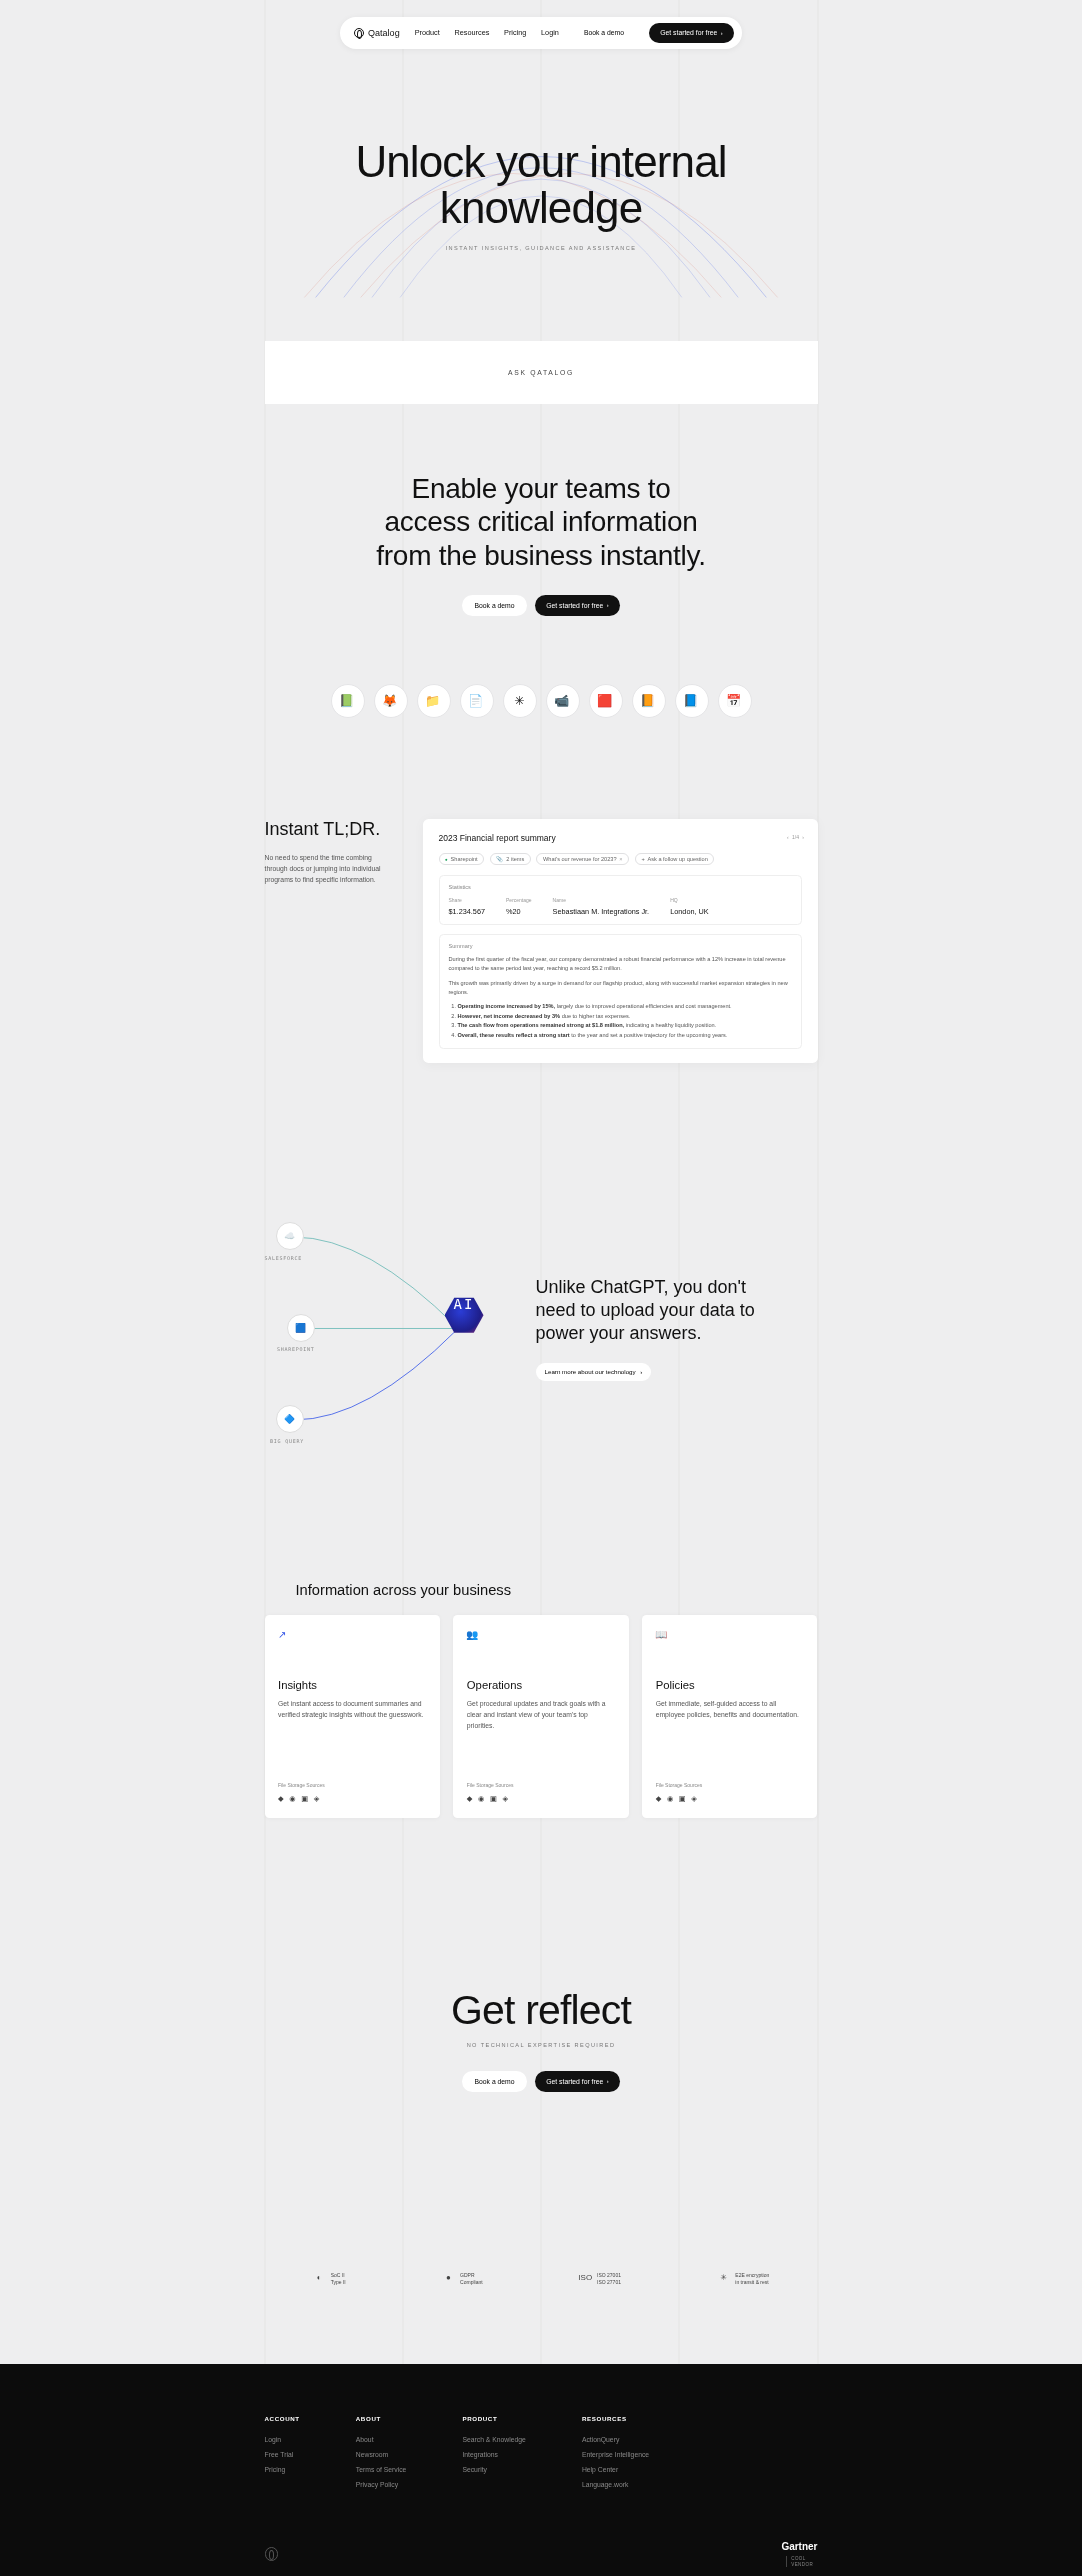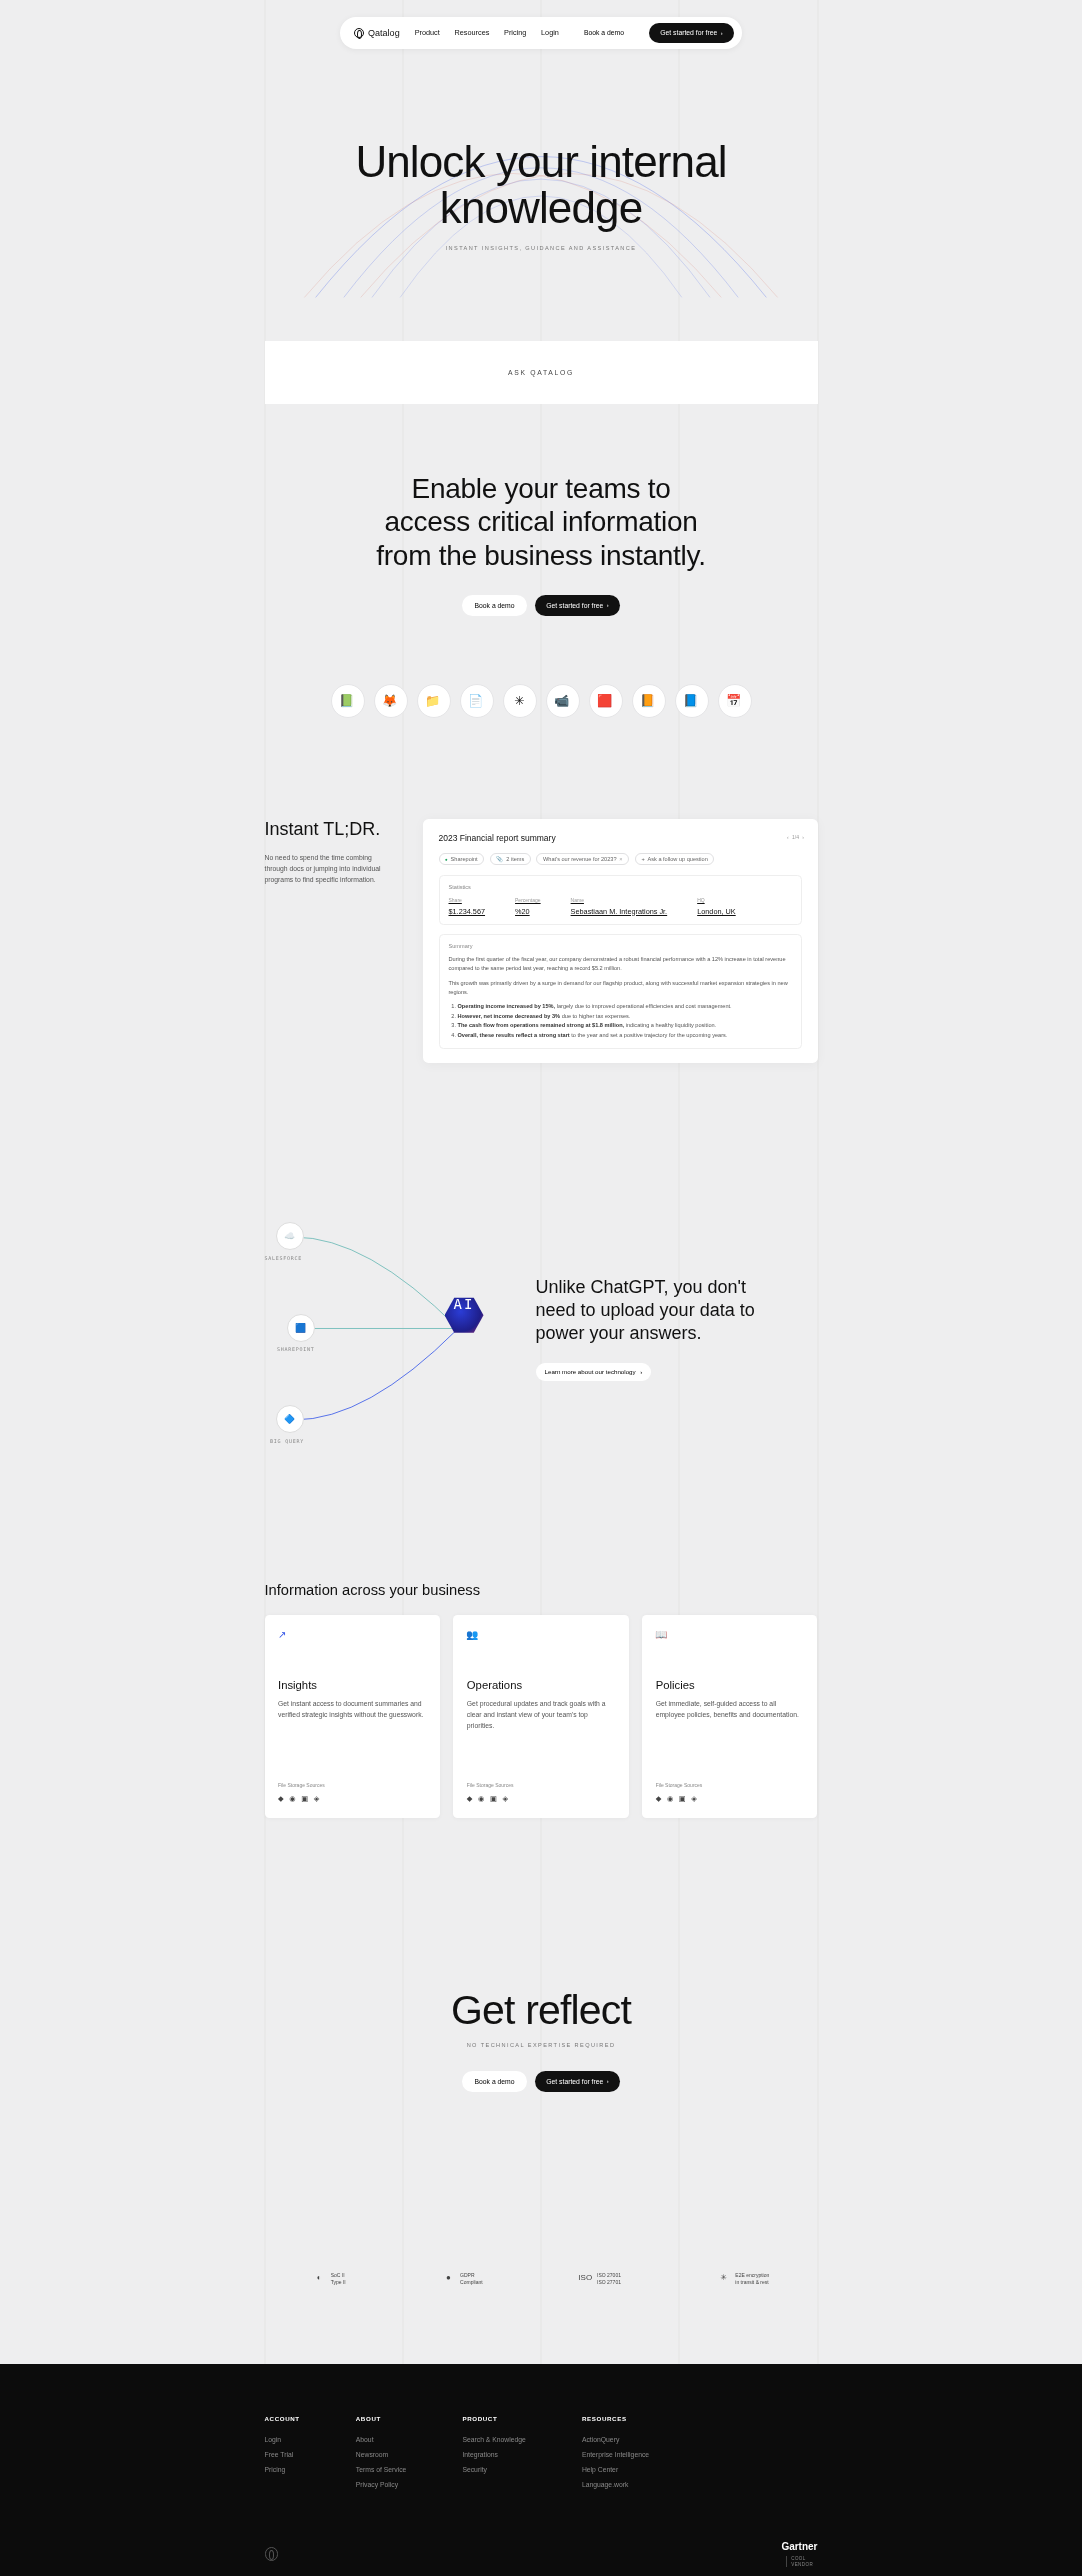--- a/index.html
+++ b/index.html
@@ -51,42 +51,42 @@
 .tldr-card { flex: 1; background: #fff; border-radius: 5.6px; padding: 13.5px 16px; position: relative; box-shadow: 0 1.1px 11.3px rgba(0,0,0,0.04); }
 .tldr-card .title { font-size: 8.5px; font-weight: 500; margin-bottom: 10px; }
 .tldr-card .tiny { position:absolute; top: 14.7px; right: 13.5px; font-size: 5px; color:#999; display:flex; align-items:center; gap:3.4px; }
 .tldr-card .tiny::before { content:"‹"; } .tldr-card .tiny::after { content:"›"; }
 .meta-row { display:flex; gap:5.6px; align-items:center; font-size:5.6px; color:#666; margin-bottom: 10px; flex-wrap:wrap; }
 .pill { border:0.6px solid #e0e0e2; border-radius:563px; padding:2.3px 5.6px; display:inline-flex; align-items:center; gap:2.8px; background:#fff; }
 .pill.green::before { content:"●"; color:#1aa05a; font-size:4.5px; }
 .pill .x { color:#aaa; }
 .stats-box { border:0.6px solid #eee; border-radius:4.5px; padding: 8px 9px; margin-bottom:9px; }
 .stats-box .label { font-size:5.6px; color:#888; margin-bottom:6.8px; }
-.stats-grid { display:flex; gap: 30px; text-decoration: underline; }
+.stats-grid { display:flex; gap: 21px; }
 .stat .k { font-size:5px; color:#999; margin-bottom:3.4px; }
 .stat .v { font-size:7.3px; font-weight:500; }
 .summary-box { border:0.6px solid #eee; border-radius:4.5px; padding:8px 9px; }
 .summary-box .label { font-size:5.6px; color:#888; margin-bottom:6.8px; }
 .summary-box p { font-size:5.6px; color:#555; line-height:1.6; margin-bottom:5.6px; }
 .summary-box ol { font-size:5.6px; color:#555; line-height:1.7; padding-left: 9px; }
 .summary-box ol li b { color:#333; }
 
 
 .unlike { display:flex; align-items: center; gap: 45px; padding: 34px 0 135px; position: relative; z-index: 2; }
 .graph { width: 226px; height: 237px; position: relative; }
 .node { position:absolute; width:28px; height:28px; border-radius:50%; background:#fff; border:0.6px solid #ddd; display:flex; align-items:center; justify-content:center; }
 .node-label { position:absolute; font-size:5px; letter-spacing:0.15em; color:#888; font-family: monospace; }
 .ai-hex { position:absolute; width:39px; height:39px; left: 180px; top: 86px; display:flex; align-items:flex-start; justify-content:center; color:#fff; font-family:monospace; font-size:14px; letter-spacing:0.15em; }
 .ai-hex-bg { position:absolute; inset:0; background: radial-gradient(circle at 40% 40%, #2b3dd6, #1e1e8a 60%, #c1336e 100%); border-radius: 8px; transform: rotate(0deg); filter: blur(0.3px); clip-path: polygon(25% 5%, 75% 5%, 100% 50%, 75% 95%, 25% 95%, 0% 50%); }
 .unlike-right { width: 226px; }
 .unlike-right h3 { font-size: 18px; font-weight:400; line-height:1.3; }
 .learn { display:inline-flex; align-items:center; gap:4.5px; background:#fff; border:none; font-size:6.2px; padding:5.6px 9px; border-radius:563px; margin-top:17px; cursor:pointer; }
 
 
-.info-title { font-size: 14.7px; font-weight:400; padding-bottom: 17px; position: relative; z-index: 2; }
+.info-title { font-size: 14.7px; font-weight:400; padding-bottom: 17px; position: relative; z-index: 2; margin-left: 31px; }
 .cards { display:flex; gap: 13.5px; padding-bottom: 147px; position: relative; z-index: 2; }
 .card { flex:1; background:#fff; border-radius:4.5px; padding: 14.7px 13.5px; display:flex; flex-direction:column; min-height: 203px; box-shadow: 0 0.6px 4.5px rgba(0,0,0,0.04); }
 .card .ic { color:#2c4fe6; font-size:10px; margin-bottom: 39px; }
 .card h4 { font-size:11.3px; font-weight:400; margin-bottom:8px; }
 .card p { font-size:6.8px; color:#555; line-height:1.6; flex:1; }
 .card .src { font-size:5px; color:#888; margin-top:22.6px; margin-bottom:5.6px; }
 .card .src-icons { display:flex; gap:5.6px; font-size:7.3px; color:#444; }
 
 
 .getstarted { text-align:center; padding: 22.6px 0 158px; position: relative; z-index: 2; }

